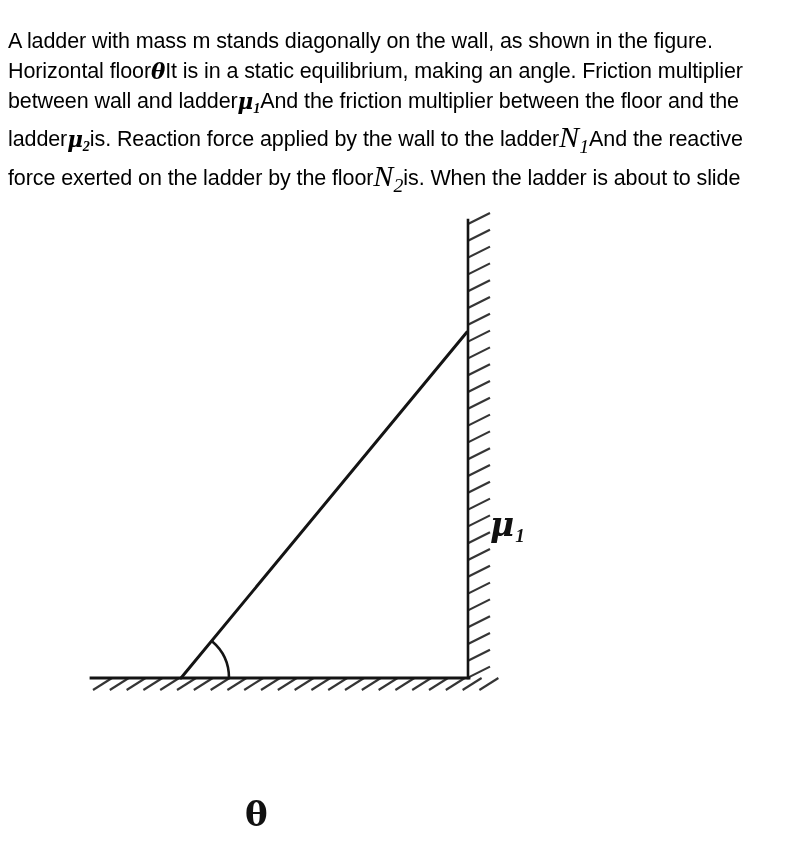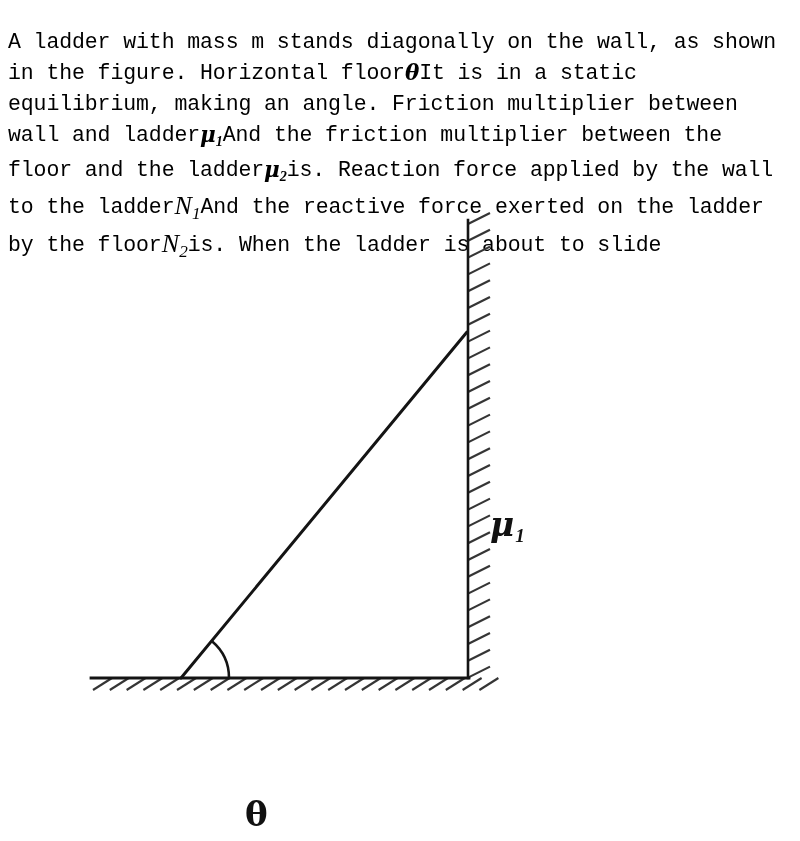--- a/index.html
+++ b/index.html
@@ -32,28 +32,27 @@
     width: 788px;
     font-size: 21.5px;
     line-height: 30px;
     font-family: "Liberation Sans", sans-serif;
     color: #000000;
     text-align: left;
     letter-spacing: -0.1px;
   }
   .problem-text .tok {
     white-space: pre-wrap;
-    font-family: Liberation Mono, monospace;
   }
 
   
   .mth {
     font-family: "Liberation Serif", serif;
     font-style: italic;
-    font-size: 26px;
+    font-size: 30px;
     padding: 0 0px;
     position: relative;
     top: 1px;
     text-align: center;
   }
   .mth-greek {
     font-family: "DejaVu Serif", serif;
     font-style: italic;
     font-size: 21.5px;
     font-weight: 600;

